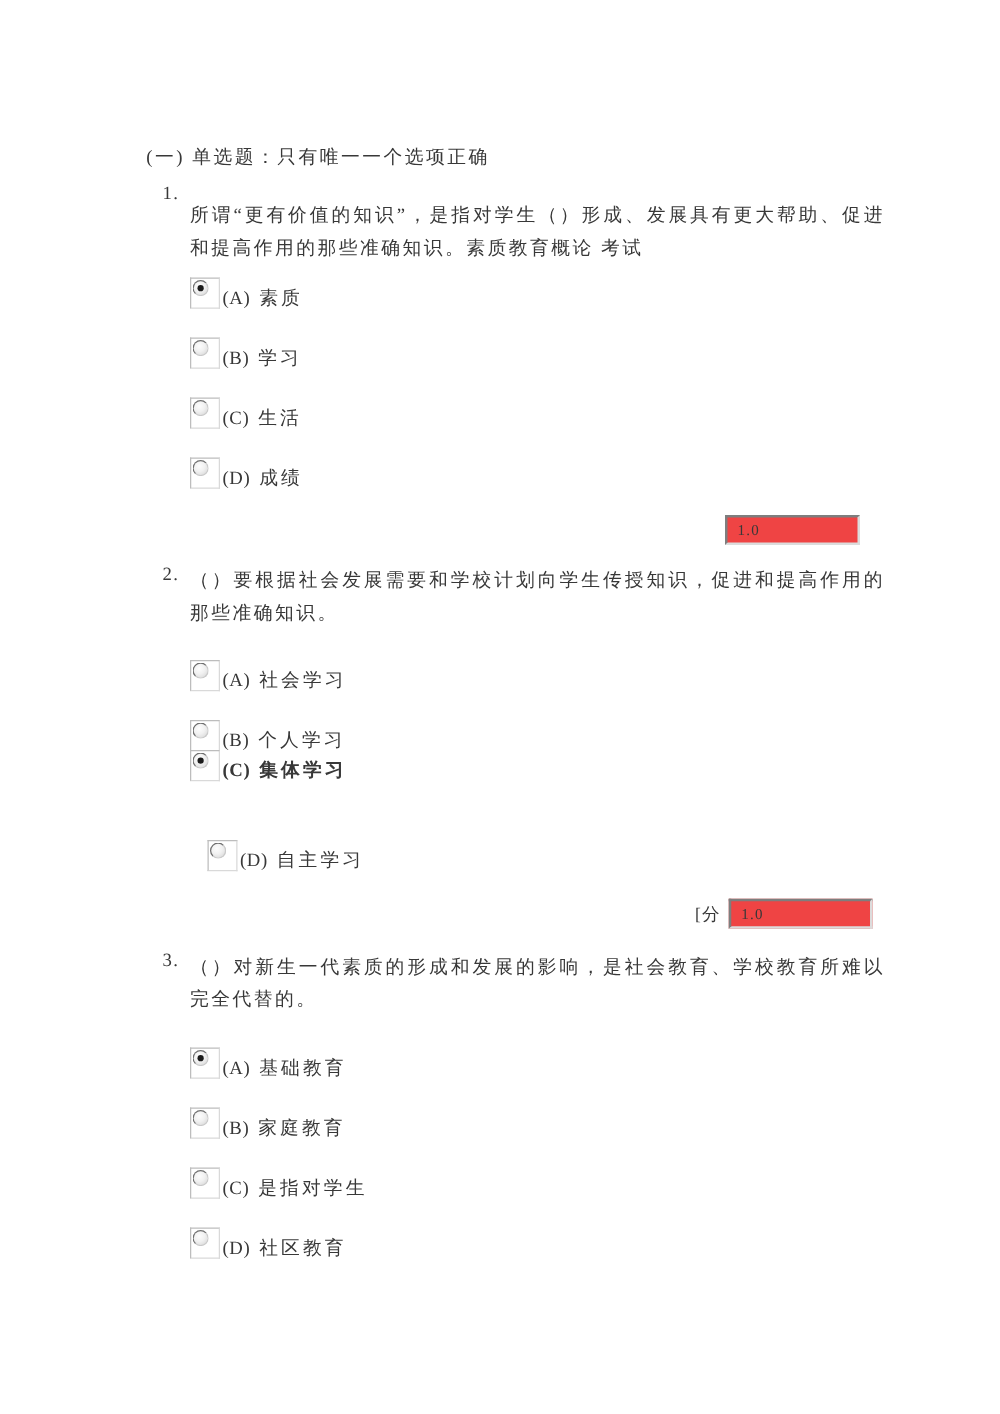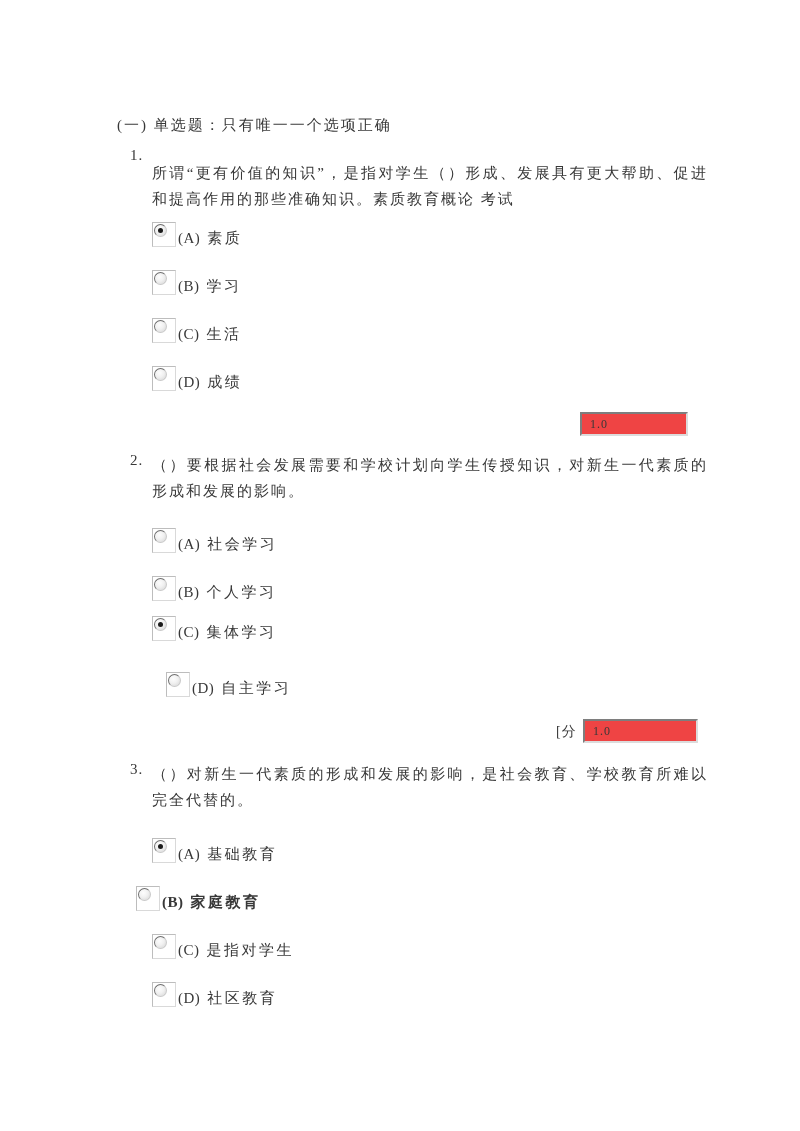--- a/index.html
+++ b/index.html
@@ -110,35 +110,35 @@
 <div class="abs option-row" style="left:152px; top:366px; width:300px;text-align:right;">
   <span class="radio-box">
       <span class="radio-circle"></span>
     </span>
   <span class="opt-label"><span class="opt-letter">(D)</span><span class="opt-text">成绩</span></span>
 </div>
 
 <input class="score-input" style="left: 580px; top: 412px;" readonly="" value="1.0">
 
 <div class="abs q-num" style="left:130px; top:452px;">2.</div>
-<div class="abs q-text" style="left:152px; top:452px;">（）要根据社会发展需要和学校计划向学生传授知识，对新生一代素质的形成和发展的影响。</div>
+<div class="abs q-text" style="left:152px; top:452px;">（）要根据社会发展需要和学校计划向学生传授知识，促进和提高作用的那些准确知识。</div>
 
 <div class="abs option-row" style="left:152px; top:528px; width:300px;">
   <span class="radio-box">
       <span class="radio-circle"></span>
     </span>
   <span class="opt-label"><span class="opt-letter">(A)</span><span class="opt-text">社会学习</span></span>
 </div>
 <div class="abs option-row" style="left:152px; top:576px; width:300px;">
   <span class="radio-box">
       <span class="radio-circle"></span>
     </span>
   <span class="opt-label"><span class="opt-letter">(B)</span><span class="opt-text">个人学习</span></span>
 </div>
-<div class="abs option-row" style="left:152px; top:616px; width:300px;">
+<div class="abs option-row" style="left:152px; top:600px; width:300px;font-weight:bold;">
   <span class="radio-box selected">
       <span class="radio-circle">
         <span class="radio-dot"></span>
       </span>
     </span>
   <span class="opt-label"><span class="opt-letter">(C)</span><span class="opt-text">集体学习</span></span>
 </div>
 <div class="abs option-row" style="left:166px; top:672px; width:300px;">
   <span class="radio-box">
       <span class="radio-circle"></span>
@@ -153,21 +153,21 @@
 <div class="abs q-text" style="left:152px; top:761px;">（）对新生一代素质的形成和发展的影响，是社会教育、学校教育所难以完全代替的。</div>
 
 <div class="abs option-row" style="left:152px; top:838px; width:300px;">
   <span class="radio-box selected">
       <span class="radio-circle">
         <span class="radio-dot"></span>
       </span>
     </span>
   <span class="opt-label"><span class="opt-letter">(A)</span><span class="opt-text">基础教育</span></span>
 </div>
-<div class="abs option-row" style="left:136px; top:886px; width:300px;font-weight:bold;">
+<div class="abs option-row" style="left:152px; top:886px; width:300px;">
   <span class="radio-box">
       <span class="radio-circle"></span>
     </span>
   <span class="opt-label"><span class="opt-letter">(B)</span><span class="opt-text">家庭教育</span></span>
 </div>
 <div class="abs option-row" style="left:152px; top:934px; width:300px;">
   <span class="radio-box">
       <span class="radio-circle"></span>
     </span>
   <span class="opt-label"><span class="opt-letter">(C)</span><span class="opt-text">是指对学生</span></span>

